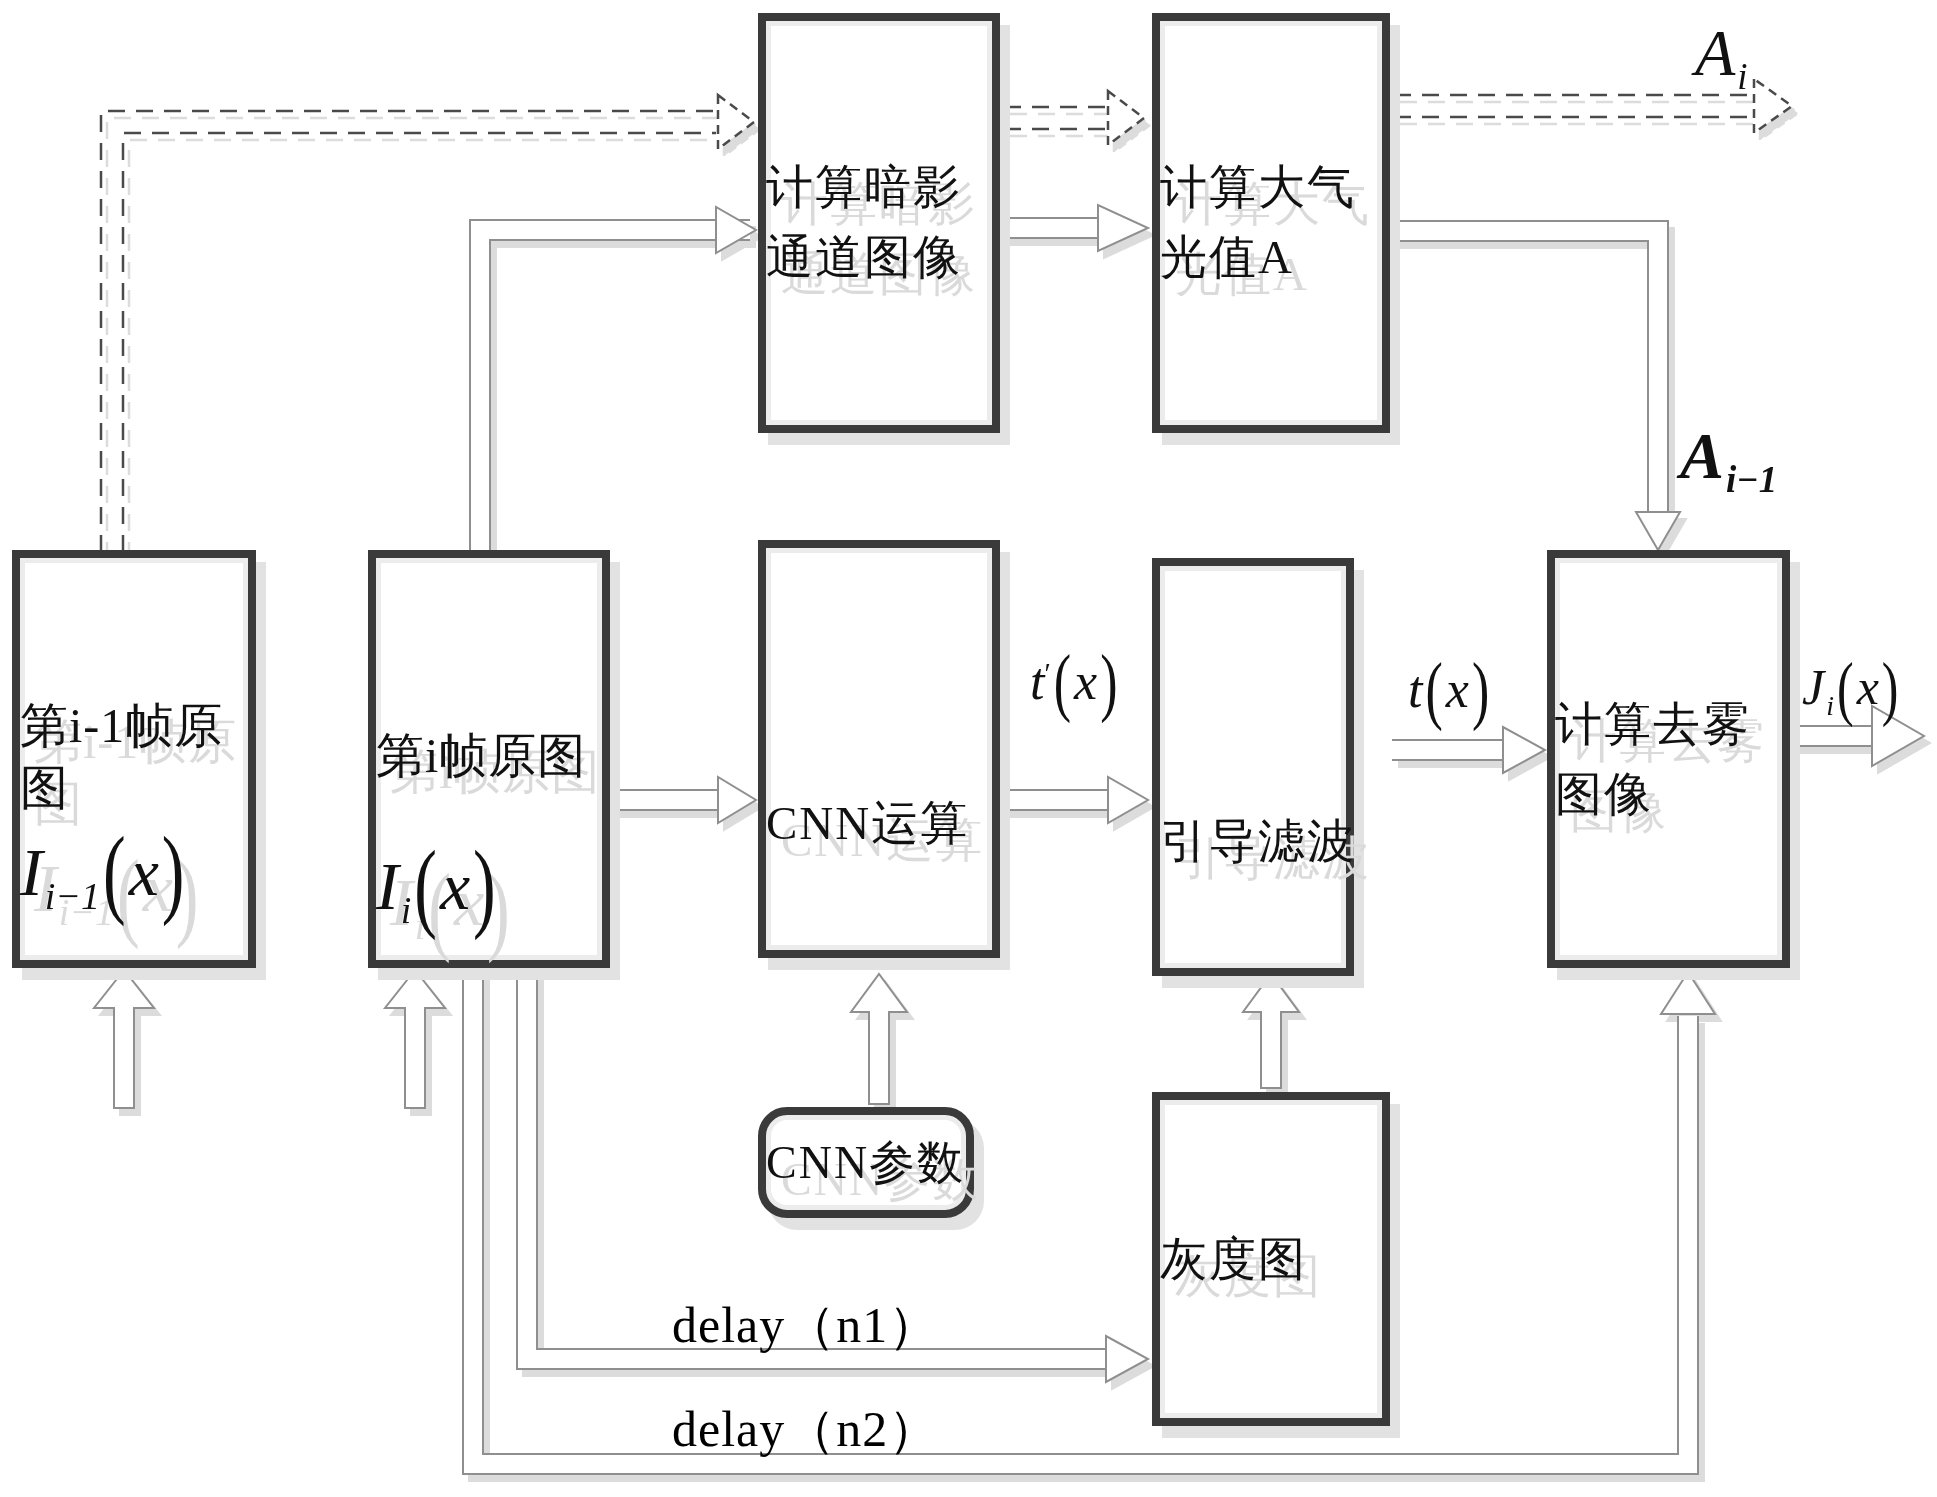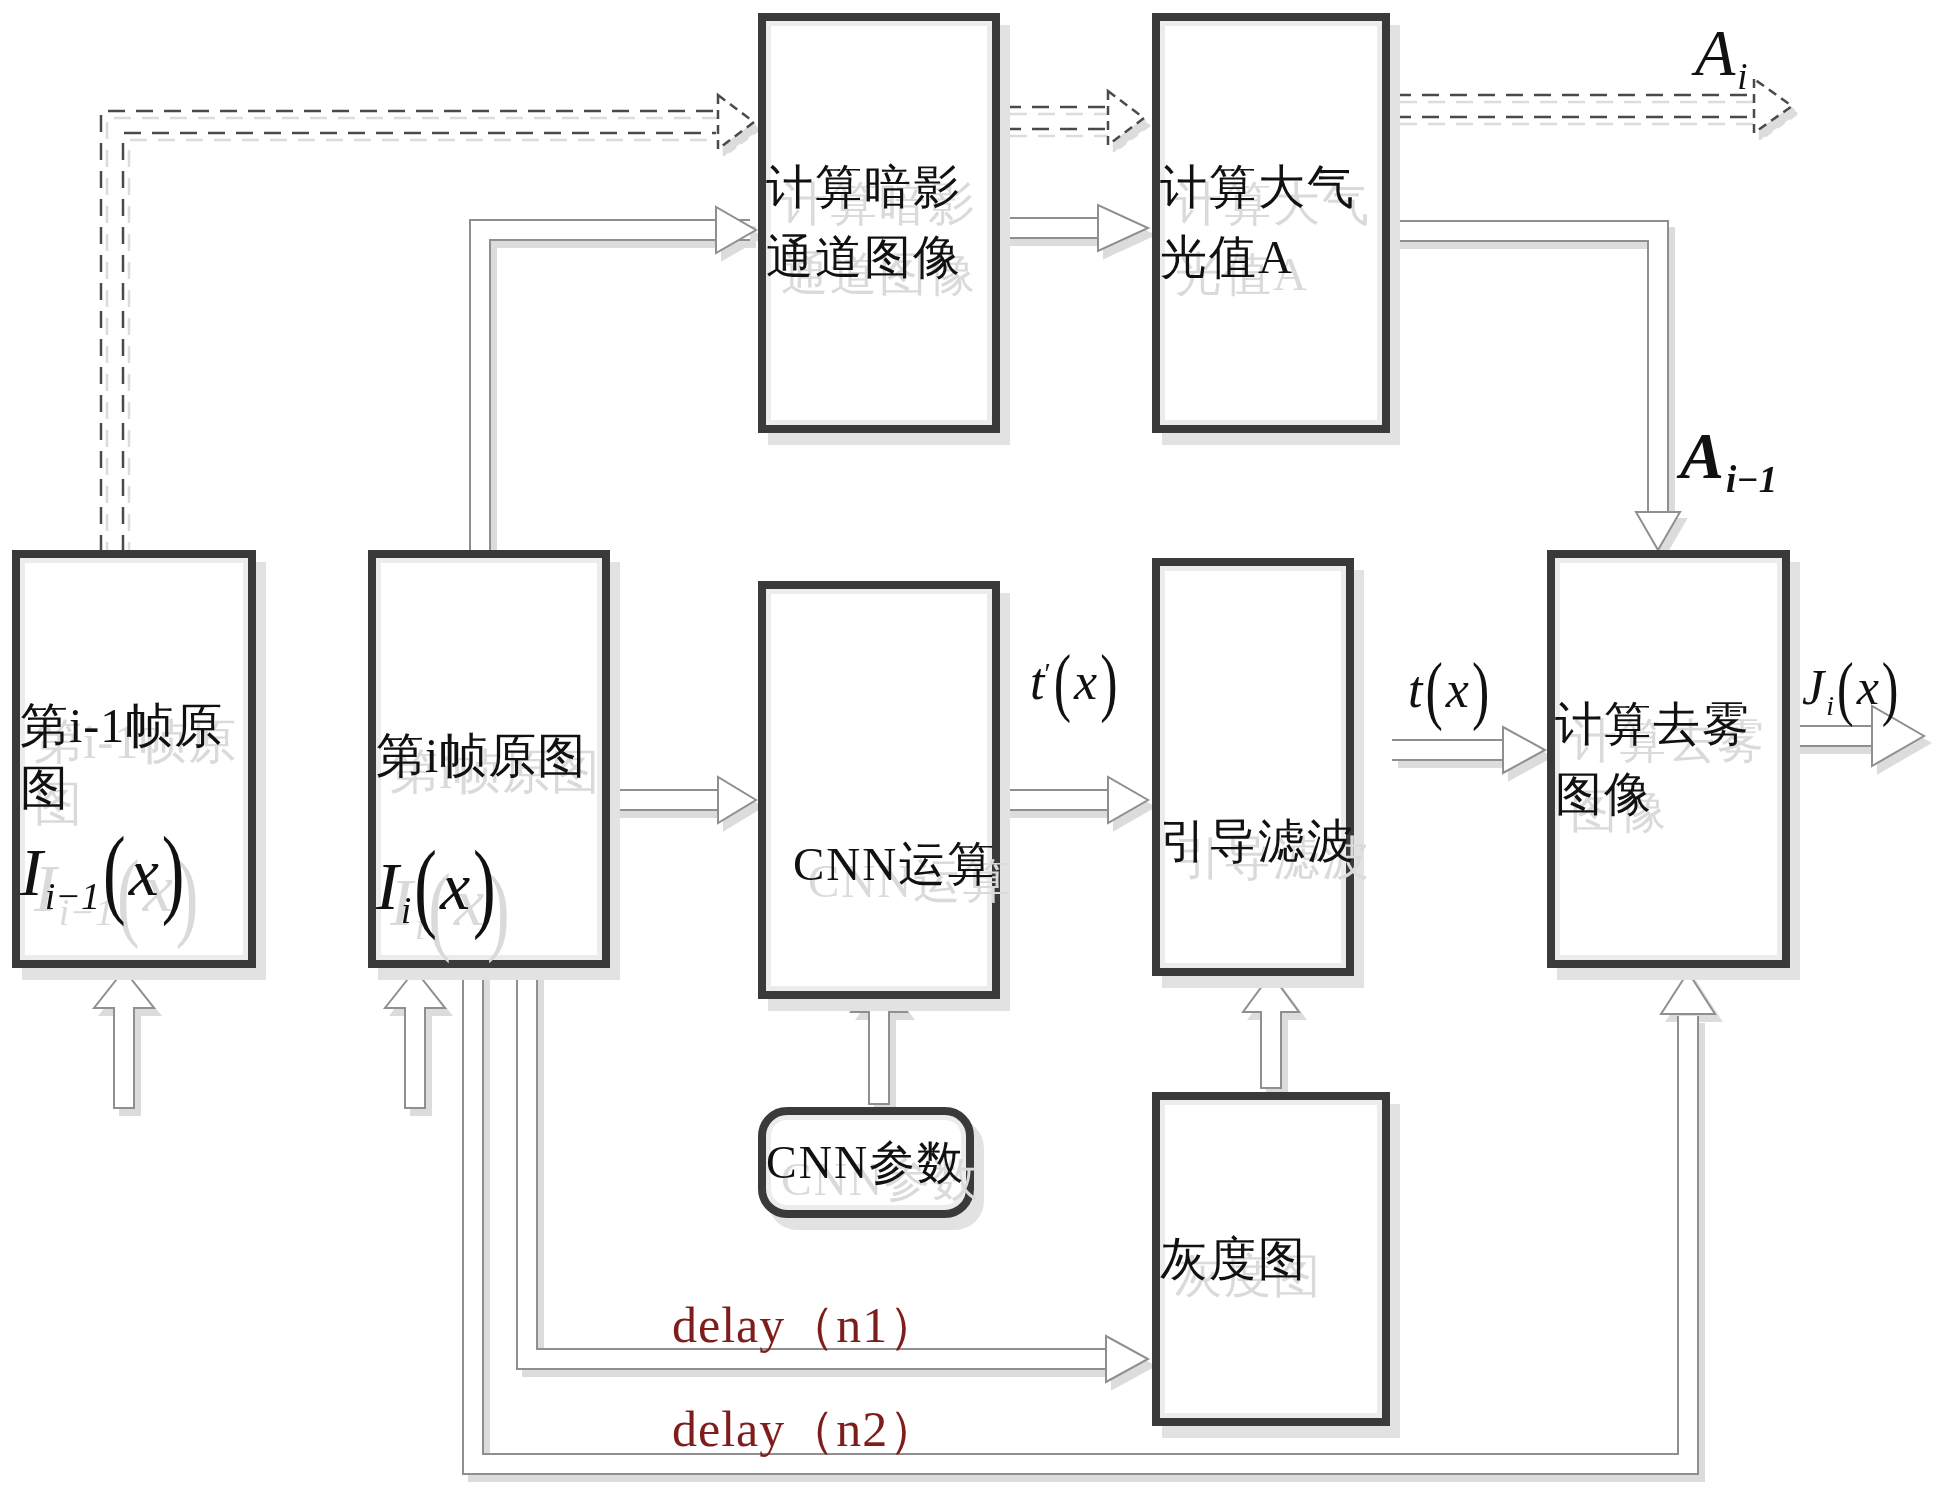--- a/index.html
+++ b/index.html
@@ -16,21 +16,21 @@
       text-shadow:14px 16px 0 #dadada;white-space:nowrap;}
   .formula{font-size:68px;line-height:95px;text-shadow:14px 16px 0 #dadada;white-space:nowrap;}
   .fb,.fv{font-style:italic;}
   .fs{font-size:0.56em;font-style:italic;vertical-align:-0.38em;margin-left:2px;}
   .fsup{font-size:0.55em;vertical-align:0.55em;}
   .pr{display:inline-block;transform:scaleY(1.45);transform-origin:center;
       font-style:normal;margin:0 3px;}
   .lbl{position:absolute;z-index:3;white-space:nowrap;}
   .math{font-size:52px;}
   .amath{font-size:66px;}
-  .delay{font-size:50px;letter-spacing:1px;color:#7f1d1d;}
+  .delay{font-size:50px;letter-spacing:1px;color:#000000;}
 </style>
 </head>
 <body>
 
 <div class="stage">
 
   <svg class="wires" width="1937" height="1497" viewBox="0 0 1937 1497">
 
     <g>
       <path d="M101,552 L101,111 L716,111" fill="none" stroke="#4a4a4a" stroke-width="2.5" stroke-dasharray="17 11"></path>
@@ -135,21 +135,21 @@
     <div class="cn-sm">第i-1帧原</div>
     <div class="cn-sm">图</div>
     <div class="formula" style="margin-top:6px;"><span class="fb">I</span><span class="fs">i−1</span><span class="pr">(</span><span class="fv">x</span><span class="pr">)</span></div>
   </div>
 
   <div class="box" style="left:368px;top:550px;width:242px;height:418px;padding-top:167px;">
     <div class="cn-sm">第i帧原图</div>
     <div class="formula" style="margin-top:52px;"><span class="fb">I</span><span class="fs">i</span><span class="pr">(</span><span class="fv">x</span><span class="pr">)</span></div>
   </div>
 
-  <div class="box" style="left:758px;top:581px;width:242px;height:418px;padding-top:240px;padding-left:27px;">
+  <div class="box" style="left:758px;top:540px;width:242px;height:418px;padding-top:240px;">
     <div class="cn">CNN运算</div>
   </div>
 
   <div class="box" style="left:1152px;top:550px;width:202px;height:418px;padding-top:240px;margin-top:8px;">
     <div class="cn">引导滤波</div>
   </div>
 
   <div class="box" style="left:1547px;top:550px;width:243px;height:418px;justify-content:center;">
     <div class="cn">计算去雾</div>
     <div class="cn">图像</div>

